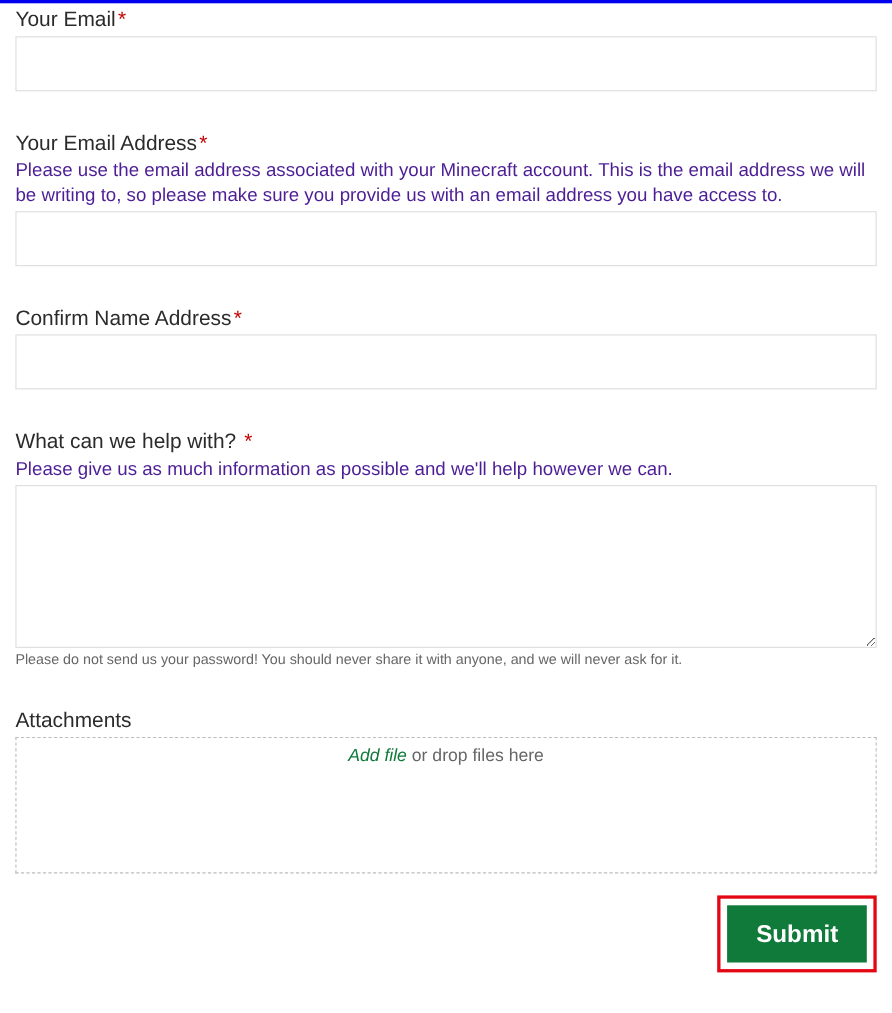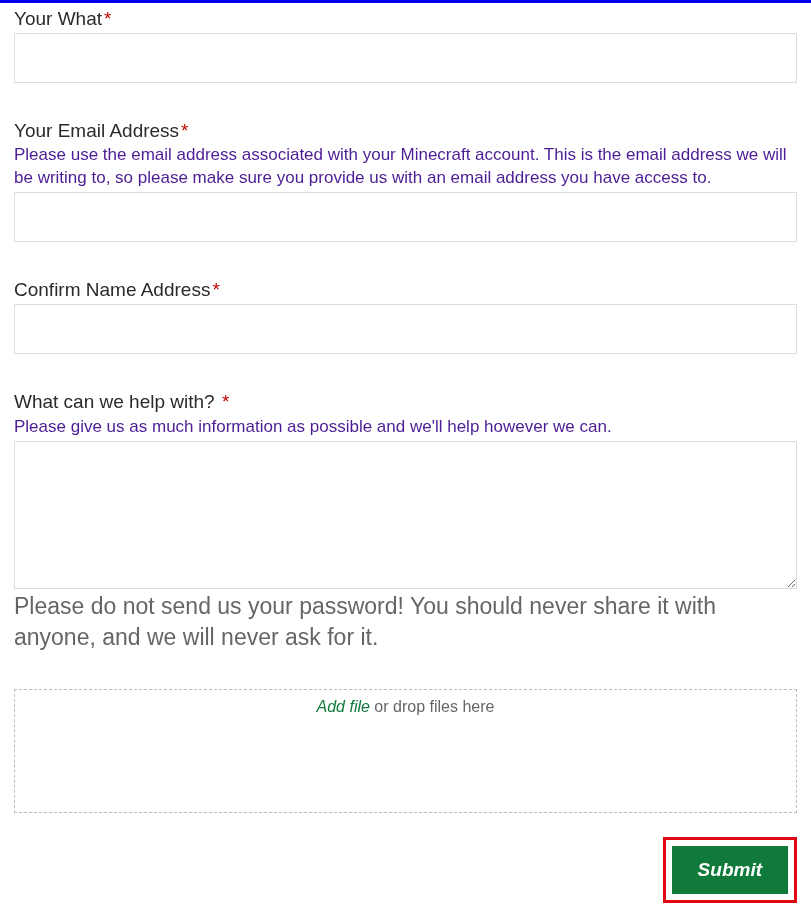--- a/index.html
+++ b/index.html
@@ -33,21 +33,21 @@
       margin-left: 2px;
     }
     .hint {
       color: #4c1d95;
       font-size: 17px;
       line-height: 1.35;
       margin-bottom: 2px;
     }
     .hint-below {
       color: #666;
-      font-size: 23px;
+      font-size: 13px;
       line-height: 1.35;
       margin-top: 2px;
     }
     input[type="text"].field {
       width: 100%;
       height: 50px;
       border: 1px solid #ddd;
       font-size: 16px;
       padding: 0 12px;
       outline: none;
@@ -84,41 +84,40 @@
       right: 14px;
       border: 3px solid #e30613;
       padding: 6px;
       margin-top: -52px;
       background: #fff;
     }
     .submit {
       background: #0f7a3a;
       color: #fff;
       border: none;
-      font-size: 19px;
+      font-size: 22px;
       font-weight: 600;
       padding: 13px 26px;
       cursor: pointer;
-      font-style: italic;
     }
     .rel {
       position: relative;
       height: 0;
     }
   </style>
 </head>
 <body>
 
 <div class="top-bar"></div>
 
 <div class="form-container">
 
   <div class="form-group">
     <div class="label-line">
-      <span>Your What</span><span class="required">*</span>
+      <span>Your Email</span><span class="required">*</span>
     </div>
     <input type="text" class="field" style="">
   </div>
 
   <div class="form-group">
     <div class="label-line">
       <span>Your Email Address</span><span class="required">*</span>
     </div>
     <div class="hint">Please use the email address associated with your Minecraft account. This is the email address we will be writing to, so please make sure you provide us with an email address you have access to.</div>
     <input type="text" class="field" style="">
@@ -134,20 +133,23 @@
   <div class="form-group">
     <div class="label-line">
       <span>What can we help with? </span><span class="required">*</span>
     </div>
     <div class="hint">Please give us as much information as possible and we'll help however we can.</div>
     <textarea class="field" style=""></textarea>
     <div class="hint-below">Please do not send us your password! You should never share it with anyone, and we will never ask for it.</div>
   </div>
 
   <div class="form-group" style="margin-bottom:0;">
+    <div class="label-line">
+      <span>Attachments</span>
+    </div>
     <div class="dropzone">
       <span class="add-file">Add file</span><span class="drop-text"> or drop files here</span>
     </div>
   </div>
 
   <div class="rel" style="height:90px;">
     <div class="submit-wrap" style="position:absolute; right:0; bottom:0; margin-top:0;">
       <button class="submit">Submit</button>
     </div>
   </div>

